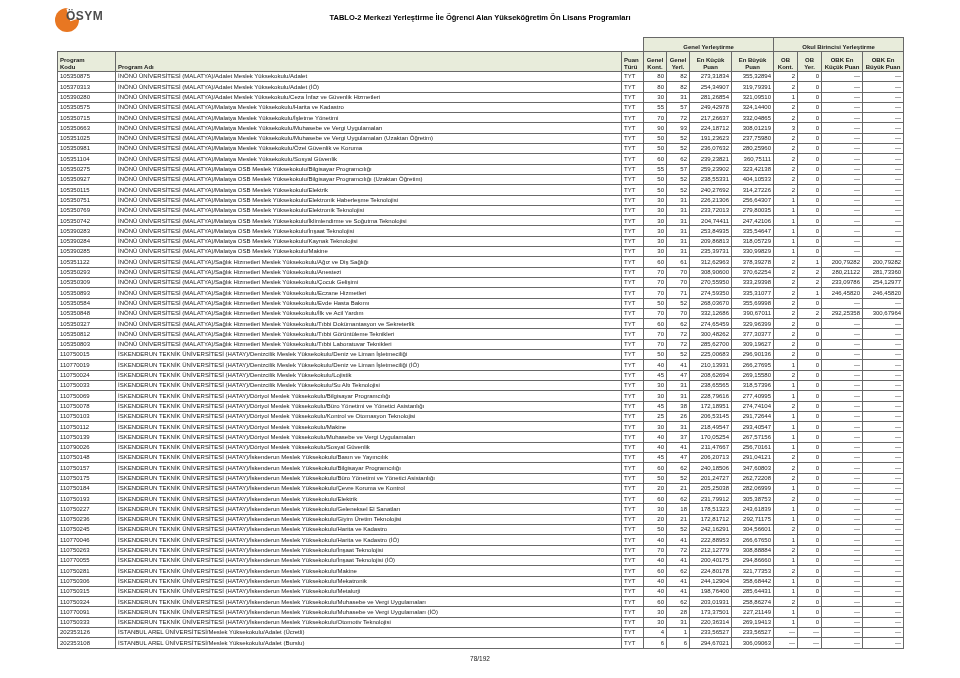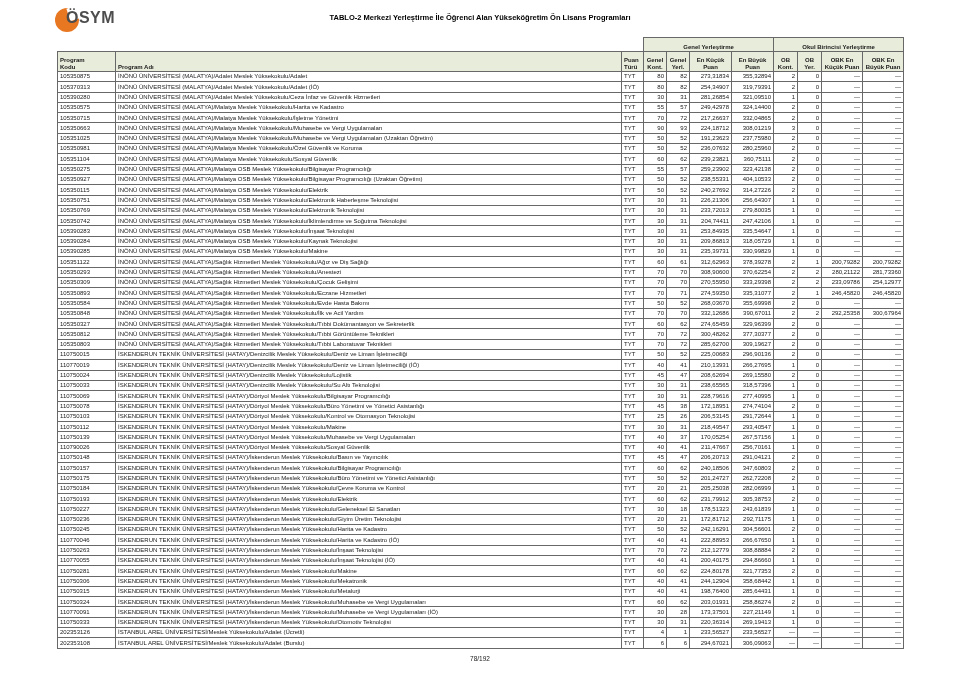--- a/index.html
+++ b/index.html
@@ -2,21 +2,21 @@
 <html><head>
 <meta charset="utf-8">
 <style>
   html,body{margin:0;padding:0;background:#ffffff;}
   .page{position:relative;width:960px;height:678px;background:#ffffff;overflow:hidden;
         font-family:"Liberation Sans",sans-serif;color:#1a1a1a;}
   
   .logo{position:absolute;left:55px;top:6px;width:90px;height:28px;}
   .logo-circle{position:absolute;left:0;top:2px;width:24px;height:24px;border-radius:50%;background:#e87722;}
   .logo-notch{position:absolute;left:13px;top:0px;width:16px;height:13px;background:#ffffff;transform:rotate(-18deg);}
-  .logo-text{position:absolute;left:11px;top:3px;font-size:16px;font-weight:bold;color:#4d4d4d;letter-spacing:0.5px;}
+  .logo-text{position:absolute;left:11px;top:3px;font-size:12px;font-weight:bold;color:#4d4d4d;letter-spacing:0.5px;}
   
   .title{position:absolute;left:0;top:13px;width:960px;text-align:center;
          font-size:7.5px;font-weight:bold;color:#000;}
   
   table.grid{position:absolute;left:57px;top:37px;width:846px;border-collapse:collapse;table-layout:fixed;}
   .grid th,.grid td{border:1px solid #686868;font-size:6px;line-height:1.08;padding:0 2px;
          overflow:hidden;white-space:nowrap;}
   .grid thead th{background:#e8ecdb;font-weight:bold;white-space:pre-line;vertical-align:bottom;text-align:center;padding-bottom:1px;}
   .group-row th{height:12px;vertical-align:middle;}
   .group-row .spacer{border:none;background:transparent;}

